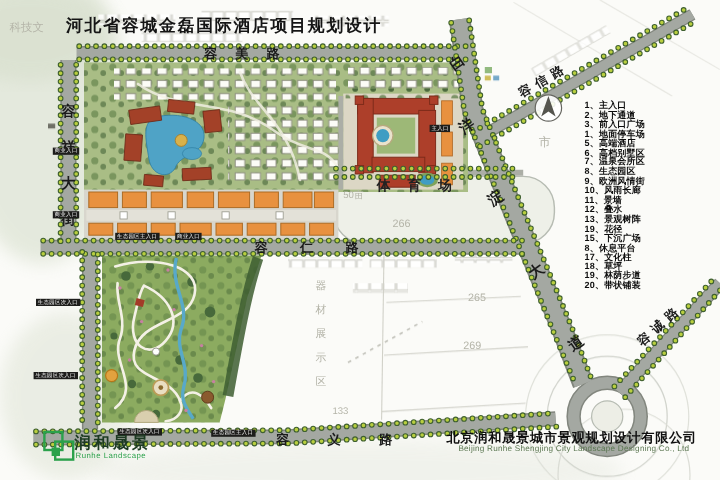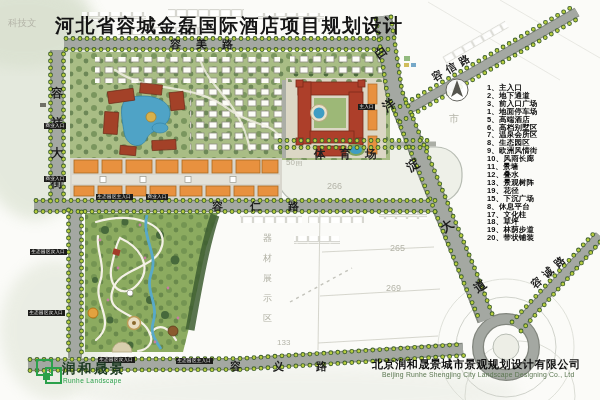--- a/index.html
+++ b/index.html
@@ -1,20 +1,20 @@
 <!DOCTYPE html>
 <html><head>
 <meta charset="utf-8">
 <style>
   html,body{margin:0;padding:0;background:#888;}
   #stage{position:relative;width:600px;height:400px;overflow:hidden;background:#fbfbf8;
          font-family:"Liberation Sans","DejaVu Sans",sans-serif;}
   #stage svg{position:absolute;left:0;top:0;}
   .abs{position:absolute;white-space:nowrap;}
-  .title{font-size:19px;font-weight:bold;color:#151515;letter-spacing:1.5px;}
+  .title{font-size:14px;font-weight:bold;color:#151515;letter-spacing:1.5px;}
   .road{font-weight:bold;color:#1b1b1b;}
   .road-h{font-size:11px;}
   .byd-ch{font-size:12.5px;font-weight:bold;color:#1b1b1b;transform:rotate(-35deg);}
   .vcol{display:flex;flex-direction:column;align-items:center;font-weight:bold;color:#1b1b1b;}
   .stadium-label{font-size:11.5px;font-weight:bold;letter-spacing:14px;color:#222;}
   .legend{line-height:7.9px;}
   .lg{font-size:7.5px;font-weight:bold;color:#0d0d0d;letter-spacing:.2px;}
   .chip{background:#1d1d1b;color:#fff;font-size:4.5px;line-height:6px;padding:0 1.5px;letter-spacing:.3px;}
   .faint{color:#b4b4a8;}
   .faint-v{display:flex;flex-direction:column;gap:7px;color:#b2b2a6;font-size:9px;}

